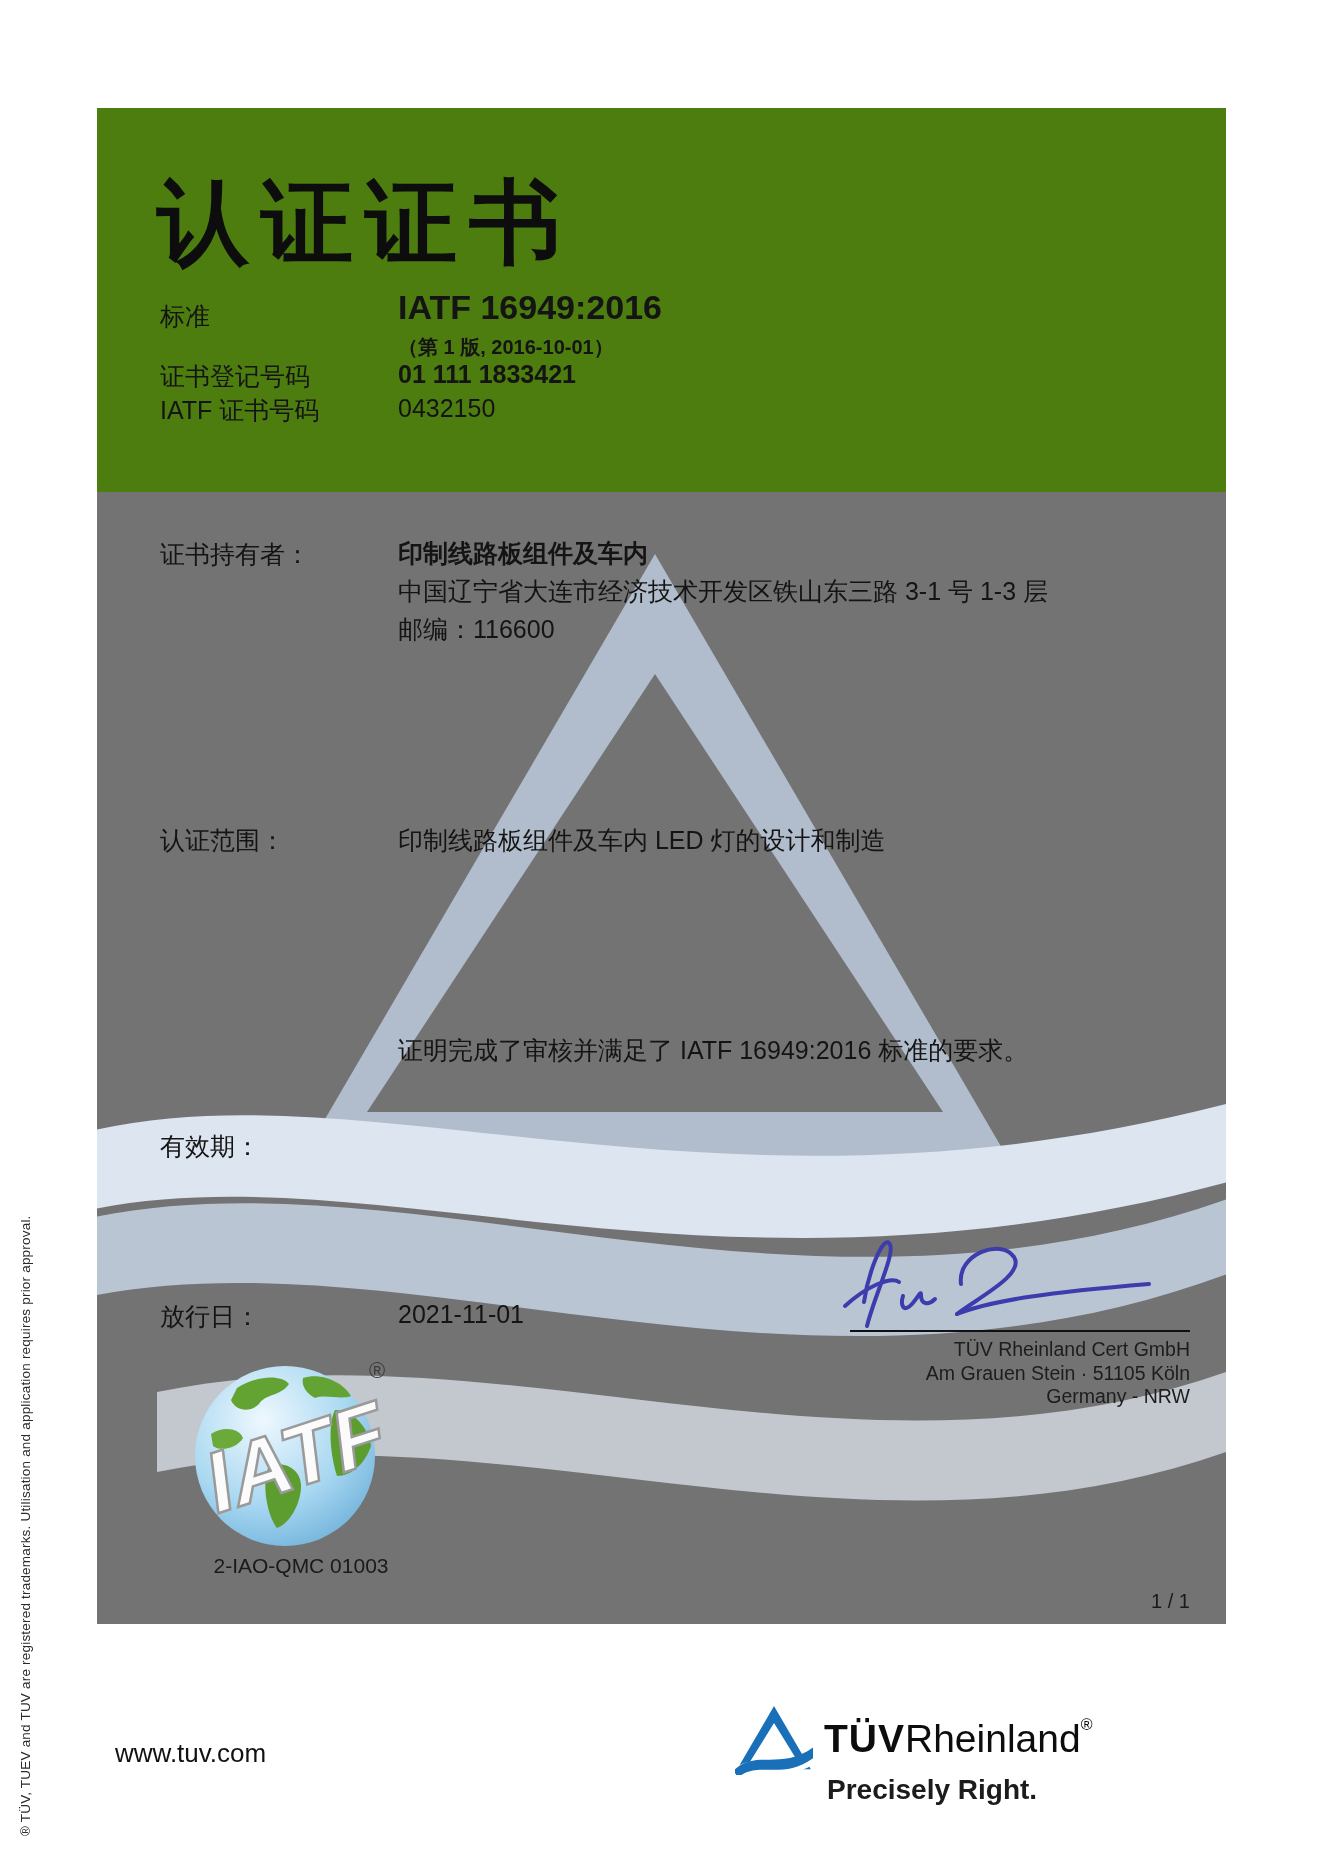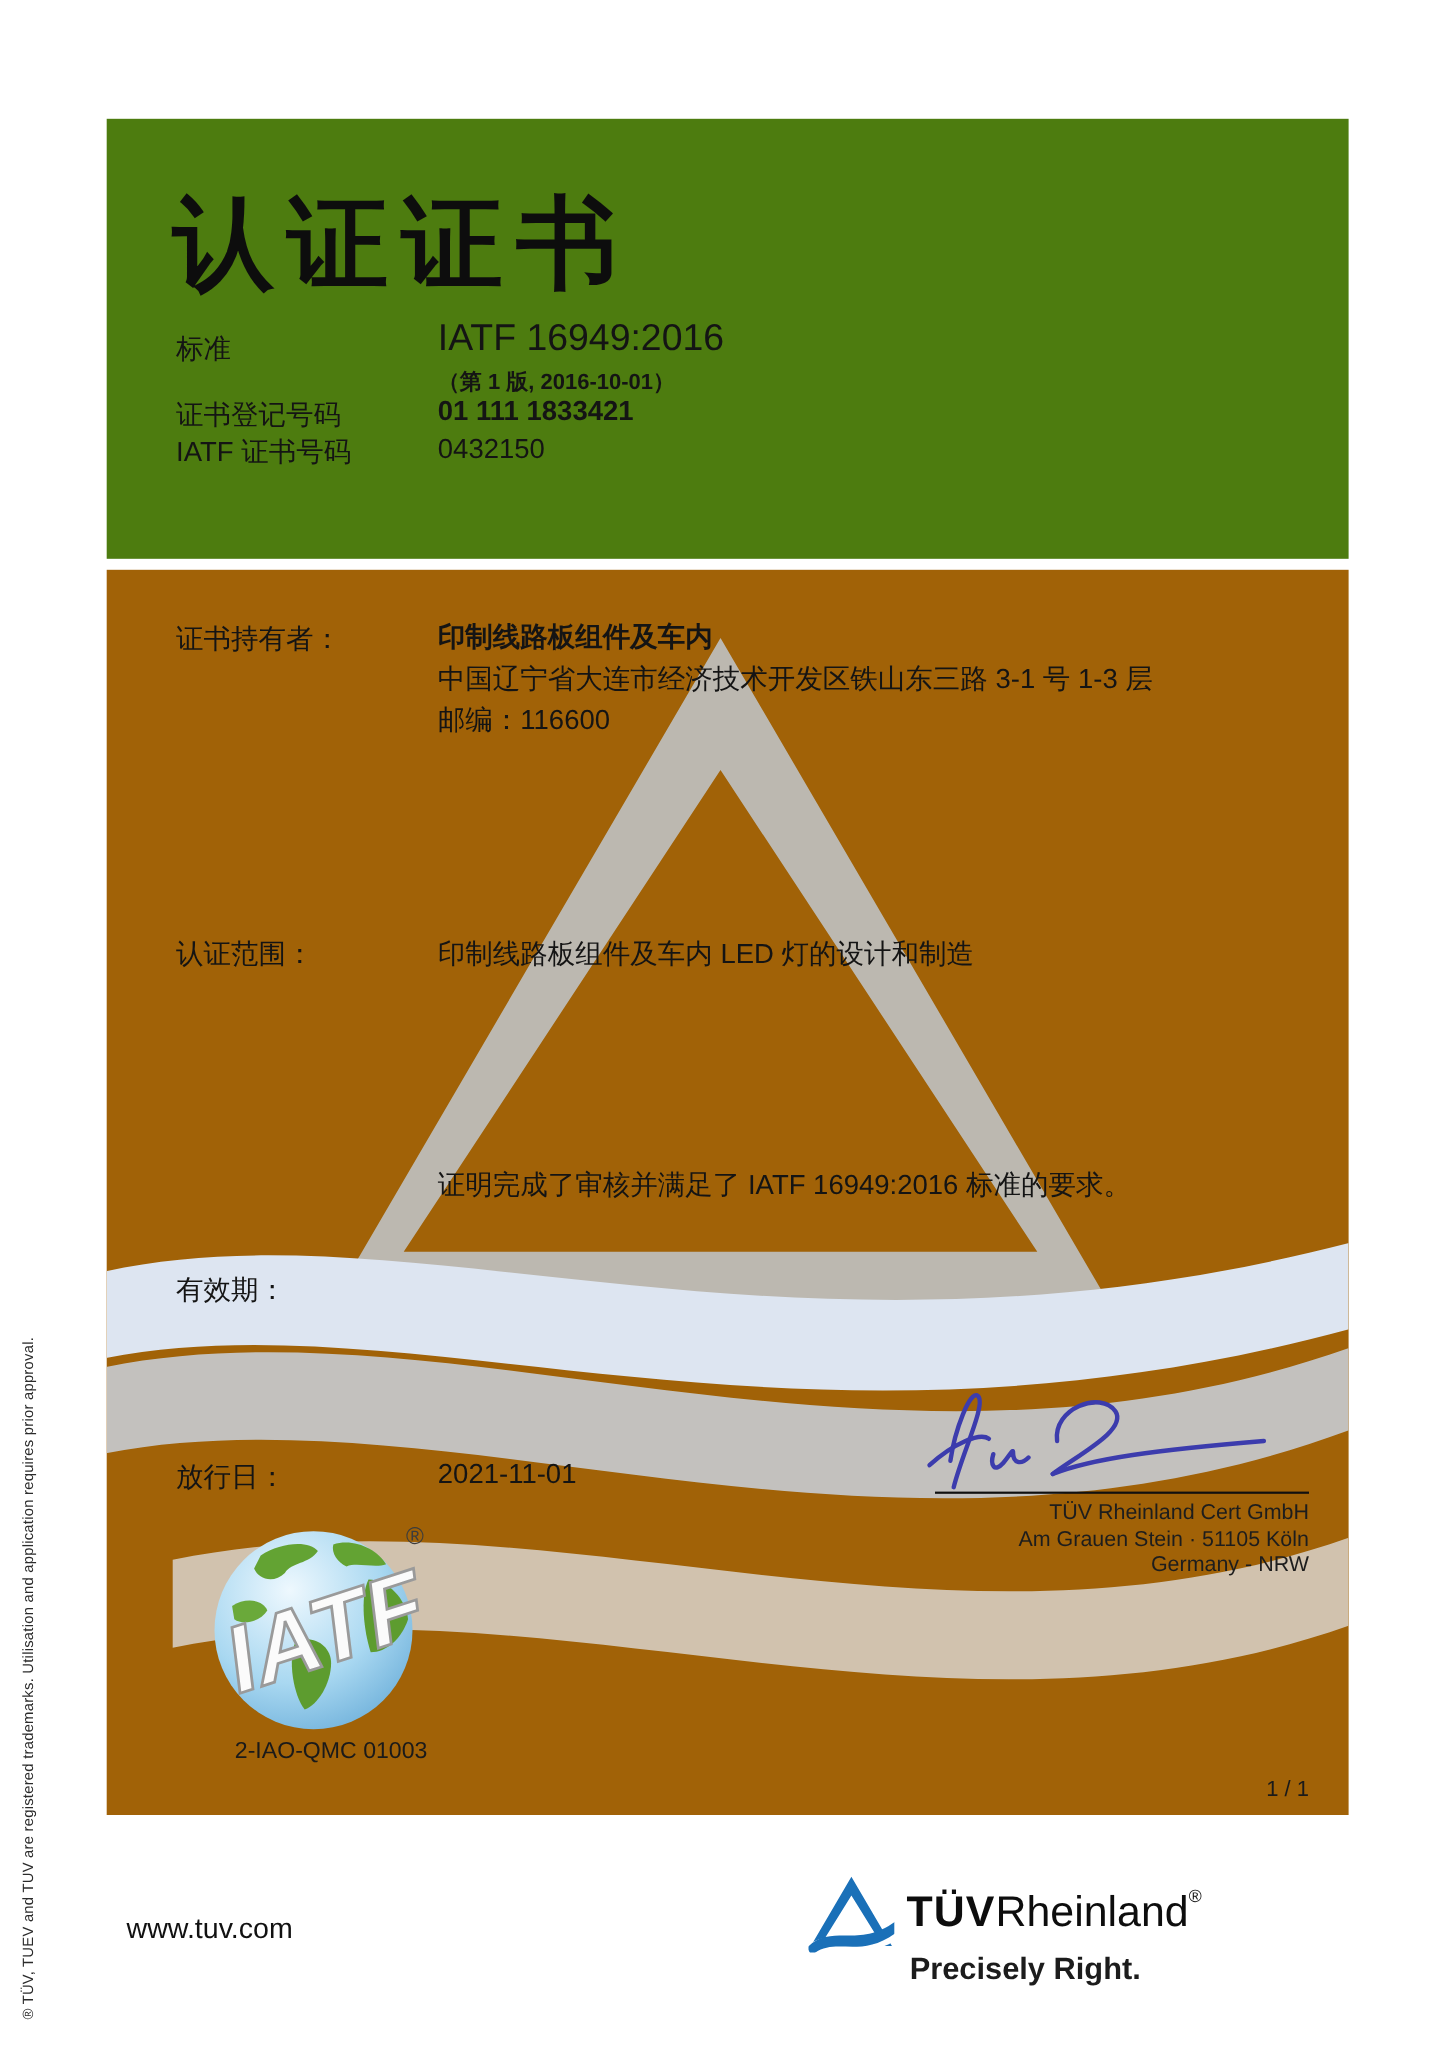--- a/index.html
+++ b/index.html
@@ -13,32 +13,32 @@
     position:absolute;left:18px;top:1836px;transform:rotate(-90deg);
     transform-origin:0 0;white-space:nowrap;font-size:13.5px;color:#2b2b2b;
     letter-spacing:.2px;
   }
   
   .panel-top{
     position:absolute;left:97px;top:108px;width:1129px;height:400px;
     background:#4d7c0f;overflow:hidden;
   }
   .panel-main{
-    position:absolute;left:97px;top:518px;width:1129px;height:1132px;
-    background:#a16207;overflow:hidden;
+    position:absolute;left:97px;top:492px;width:1129px;height:1132px;
+    background:#737373;overflow:hidden;
   }
   .watermark{position:absolute;left:0;top:0;width:1129px;height:1132px;pointer-events:none;}
   .cert-title{
     position:absolute;left:60px;top:62px;margin:0;font-size:92px;font-weight:bold;
     letter-spacing:12px;color:#0d0d0d;line-height:1.15;
   }
   .lbl{position:absolute;left:63px;font-size:25px;color:#141414;}
   .val{position:absolute;left:301px;font-size:25px;color:#141414;}
   .b{font-weight:bold;}
-  .std-main{font-size:34px;font-weight:normal;line-height:1.05;}
+  .std-main{font-size:34px;font-weight:bold;line-height:1.05;}
   .std-edition{font-size:20px;font-weight:bold;margin-top:8px;}
   .holder-name{font-weight:bold;line-height:38px;}
   .holder-line{line-height:38px;}
   .sig-wrap{position:absolute;left:740px;top:738px;width:330px;height:110px;}
   .sig-line{position:absolute;left:753px;top:800px;width:340px;height:38px;border-bottom:2px solid #101010;}
   .sig-block{
     position:absolute;left:560px;top:846px;width:533px;text-align:right;
     font-size:19.5px;line-height:23.5px;color:#1d1d1d;
   }
   .iatf-logo{position:absolute;left:88px;top:856px;width:210px;height:210px;}

